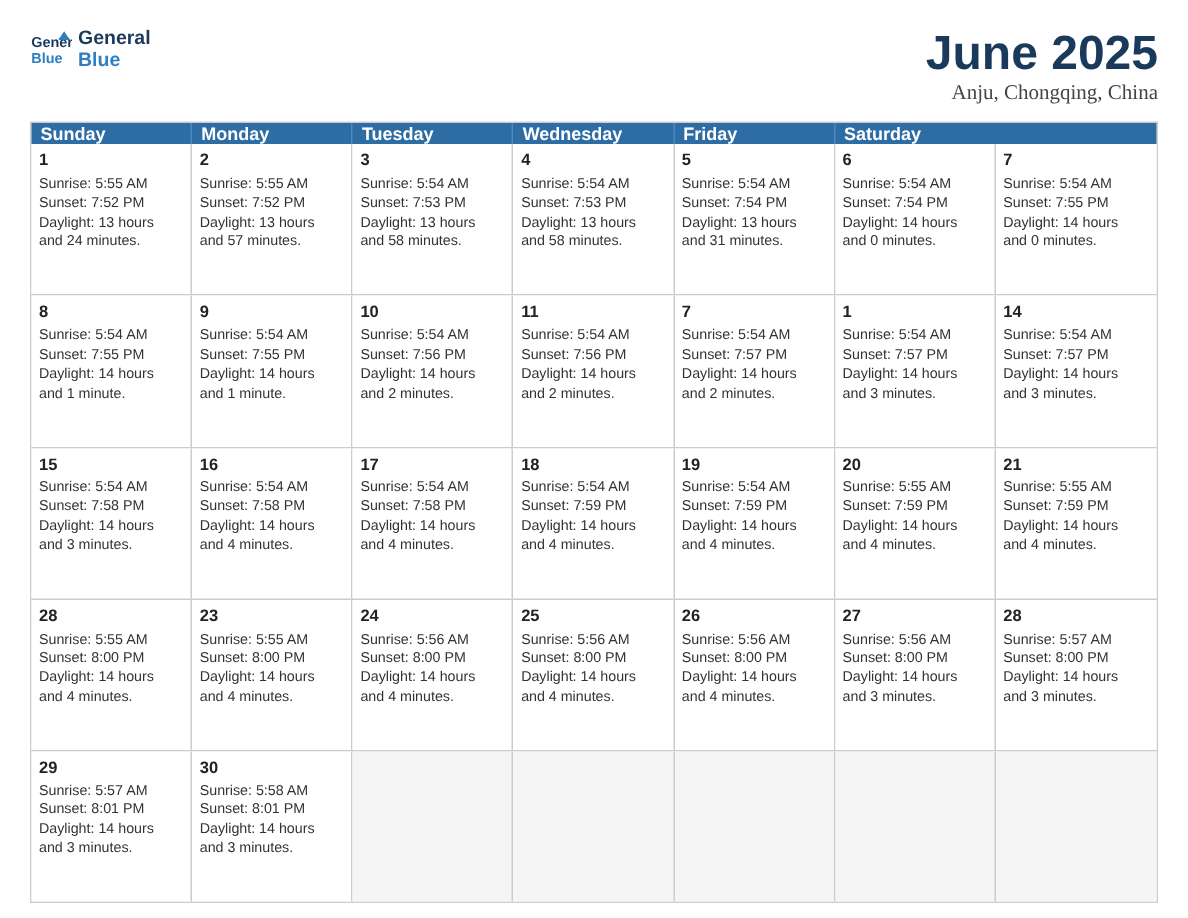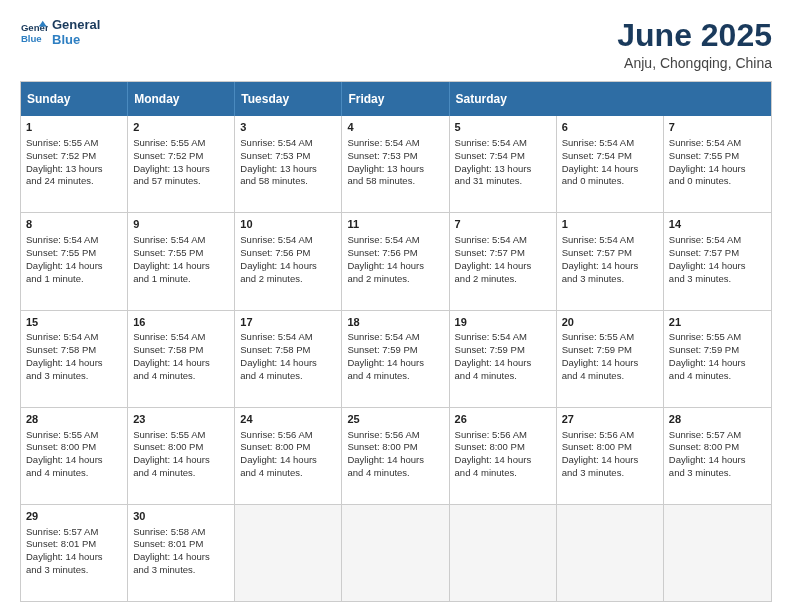--- a/index.html
+++ b/index.html
@@ -38,37 +38,38 @@
     .main-title {
       font-size: 32px;
       font-weight: bold;
       color: #1a3a5c;
       line-height: 1.1;
     }
     .subtitle {
       font-size: 14px;
       color: #444;
       margin-top: 2px;
+      font-family: Liberation Serif, serif;
     }
     .calendar {
       flex: 1;
       display: flex;
       flex-direction: column;
       border: 1px solid #ccc;
     }
     .cal-header {
       display: grid;
       grid-template-columns: repeat(7, 1fr);
       background: #2e6da4;
     }
     .cal-header-cell {
       color: #fff;
       font-size: 12px;
       font-weight: bold;
-      padding: 10px 6px;
+      padding: 0 6px;
       border-right: 1px solid #4a8abf;
     }
     .cal-header-cell:last-child { border-right: none; }
     .cal-body {
       flex: 1;
       display: flex;
       flex-direction: column;
     }
     .cal-row {
       display: grid;
@@ -118,20 +119,21 @@
       <div class="main-title">June 2025</div>
       <div class="subtitle">Anju, Chongqing, China</div>
     </div>
   </div>
 
   <div class="calendar">
     <div class="cal-header" id="cal-header">
         <div class="cal-header-cell">Sunday</div>
         <div class="cal-header-cell">Monday</div>
         <div class="cal-header-cell">Tuesday</div>
+        <div class="cal-header-cell">Wednesday</div>
         <div class="cal-header-cell">Friday</div>
         <div class="cal-header-cell">Saturday</div>
       </div>
     <div class="cal-body" id="cal-body">
         <div class="cal-row">
           <div class="cal-cell">
             <span class="day-num">1</span>
             <span style="display: block;">Sunrise: 5:55 AM</span>
             <span style="display: block;">Sunset: 7:52 PM</span>
             <span style="display: block;">Daylight: 13 hours</span>

